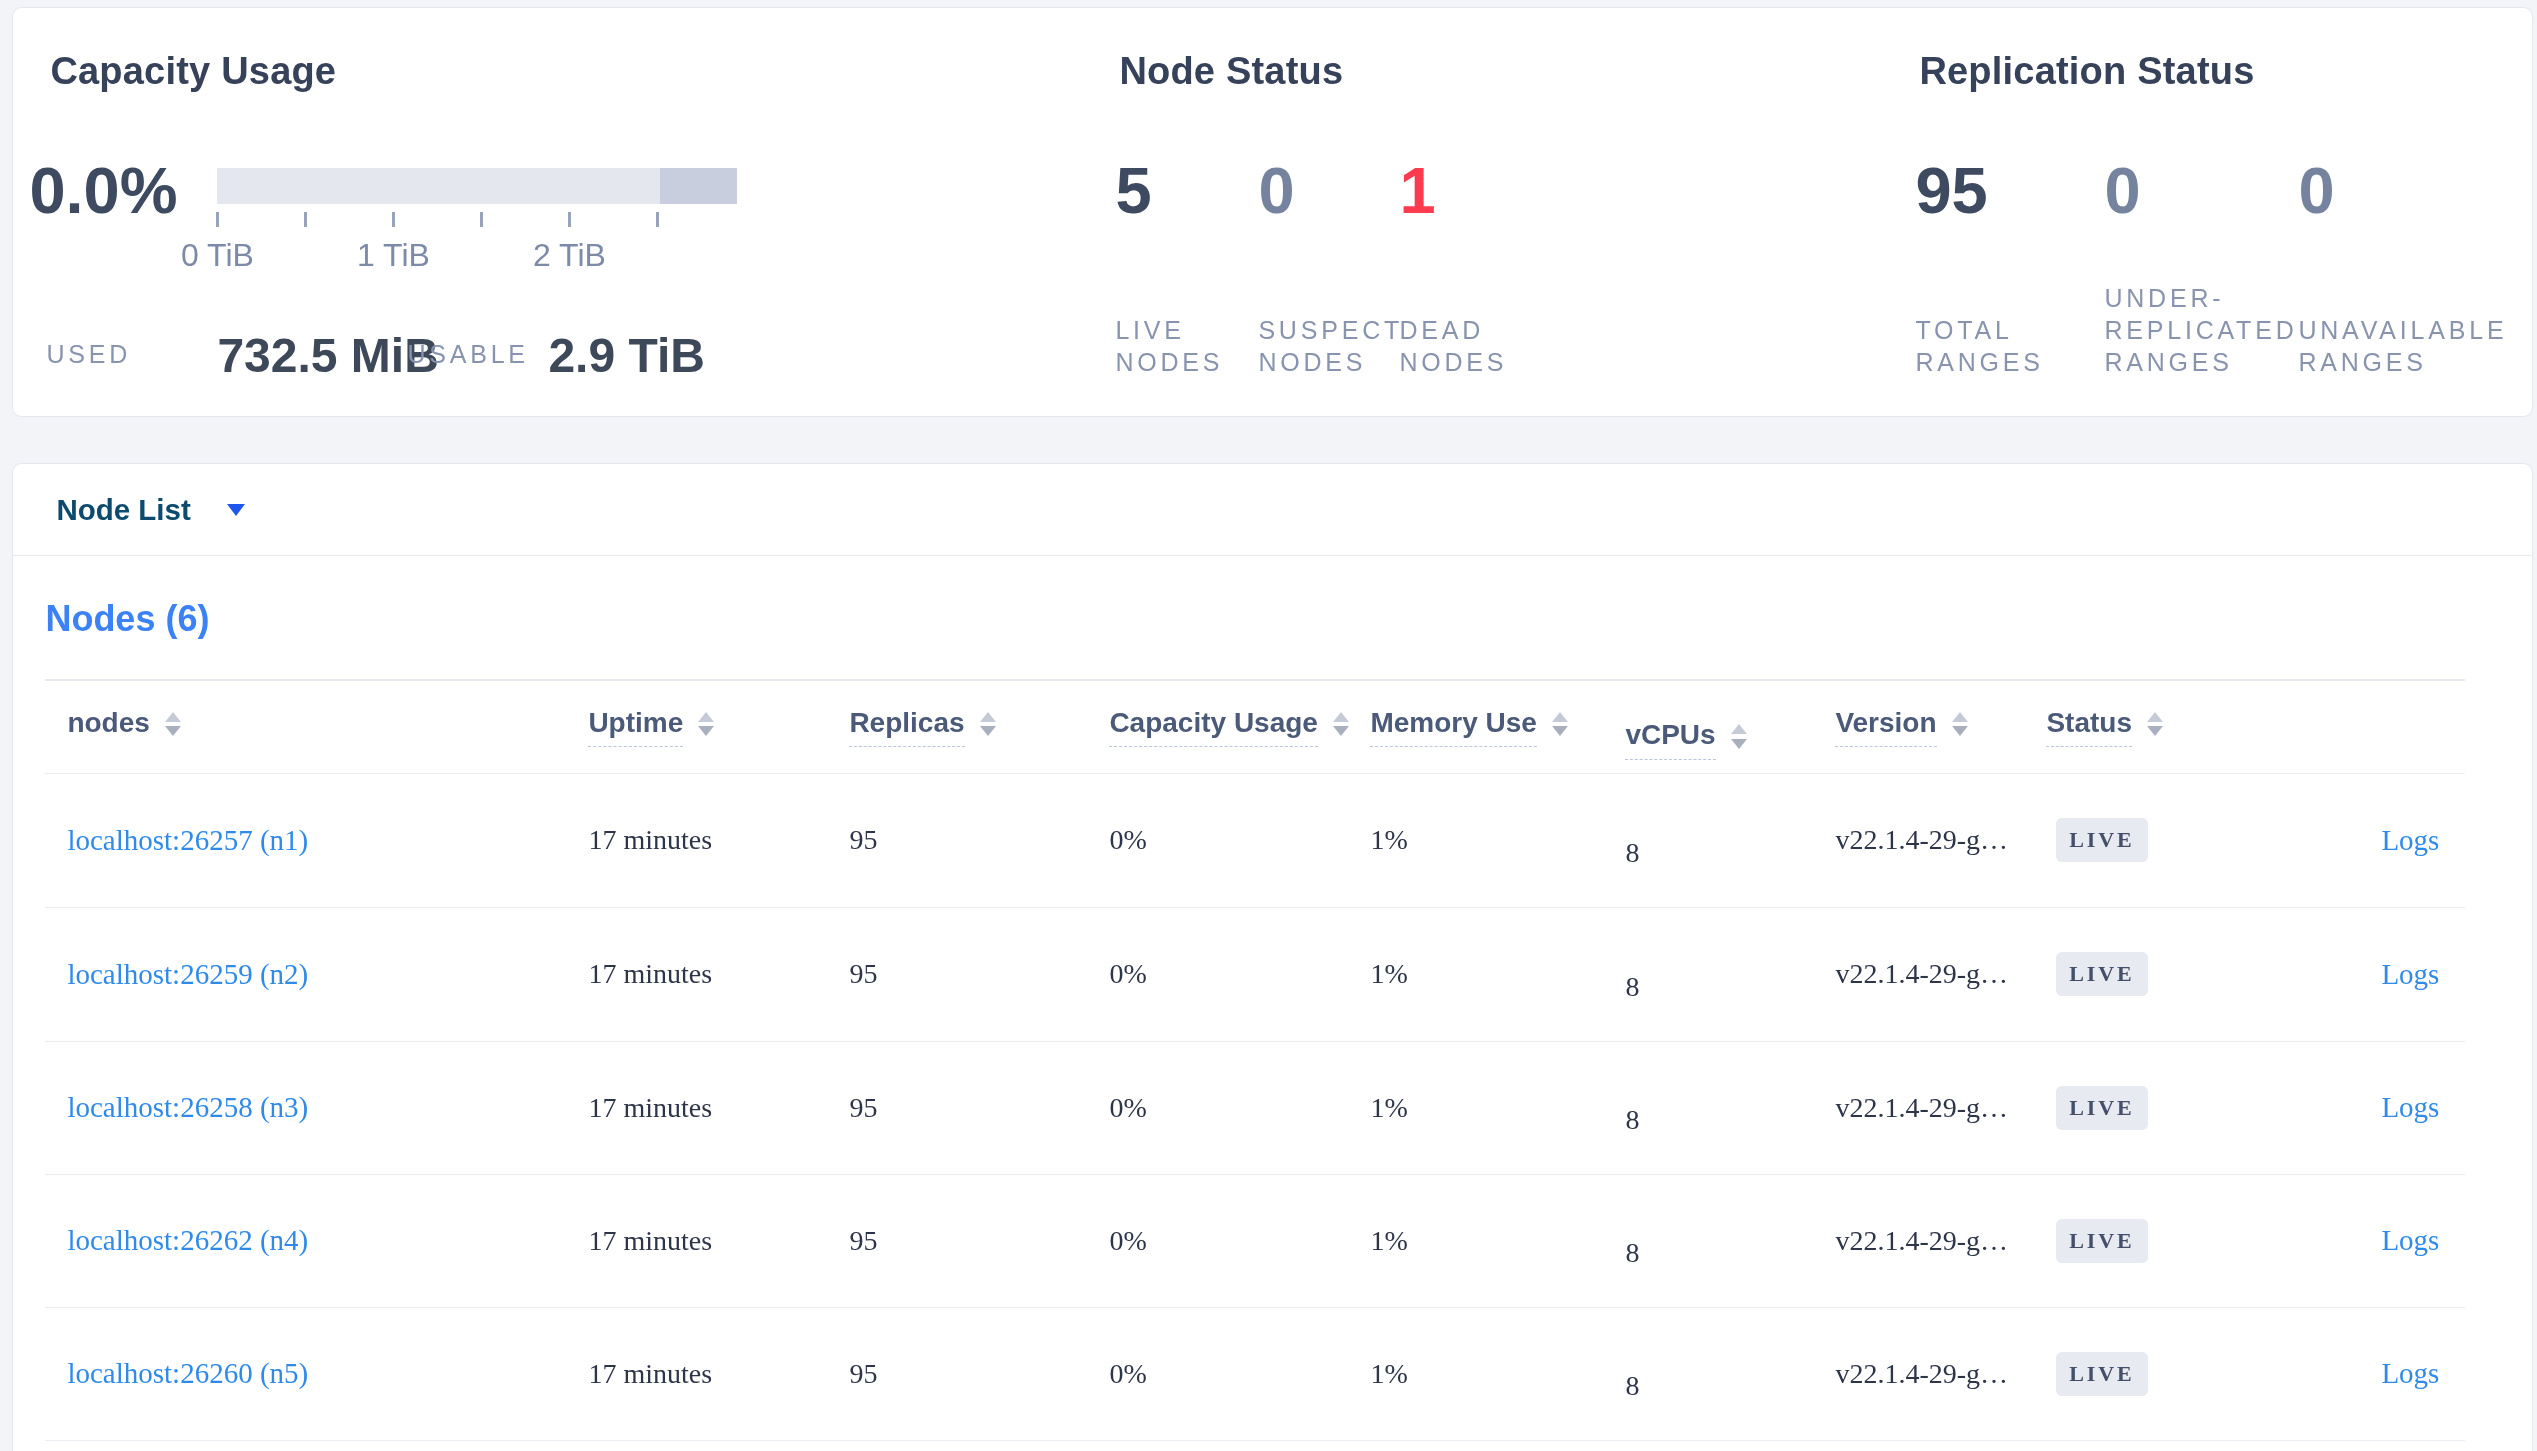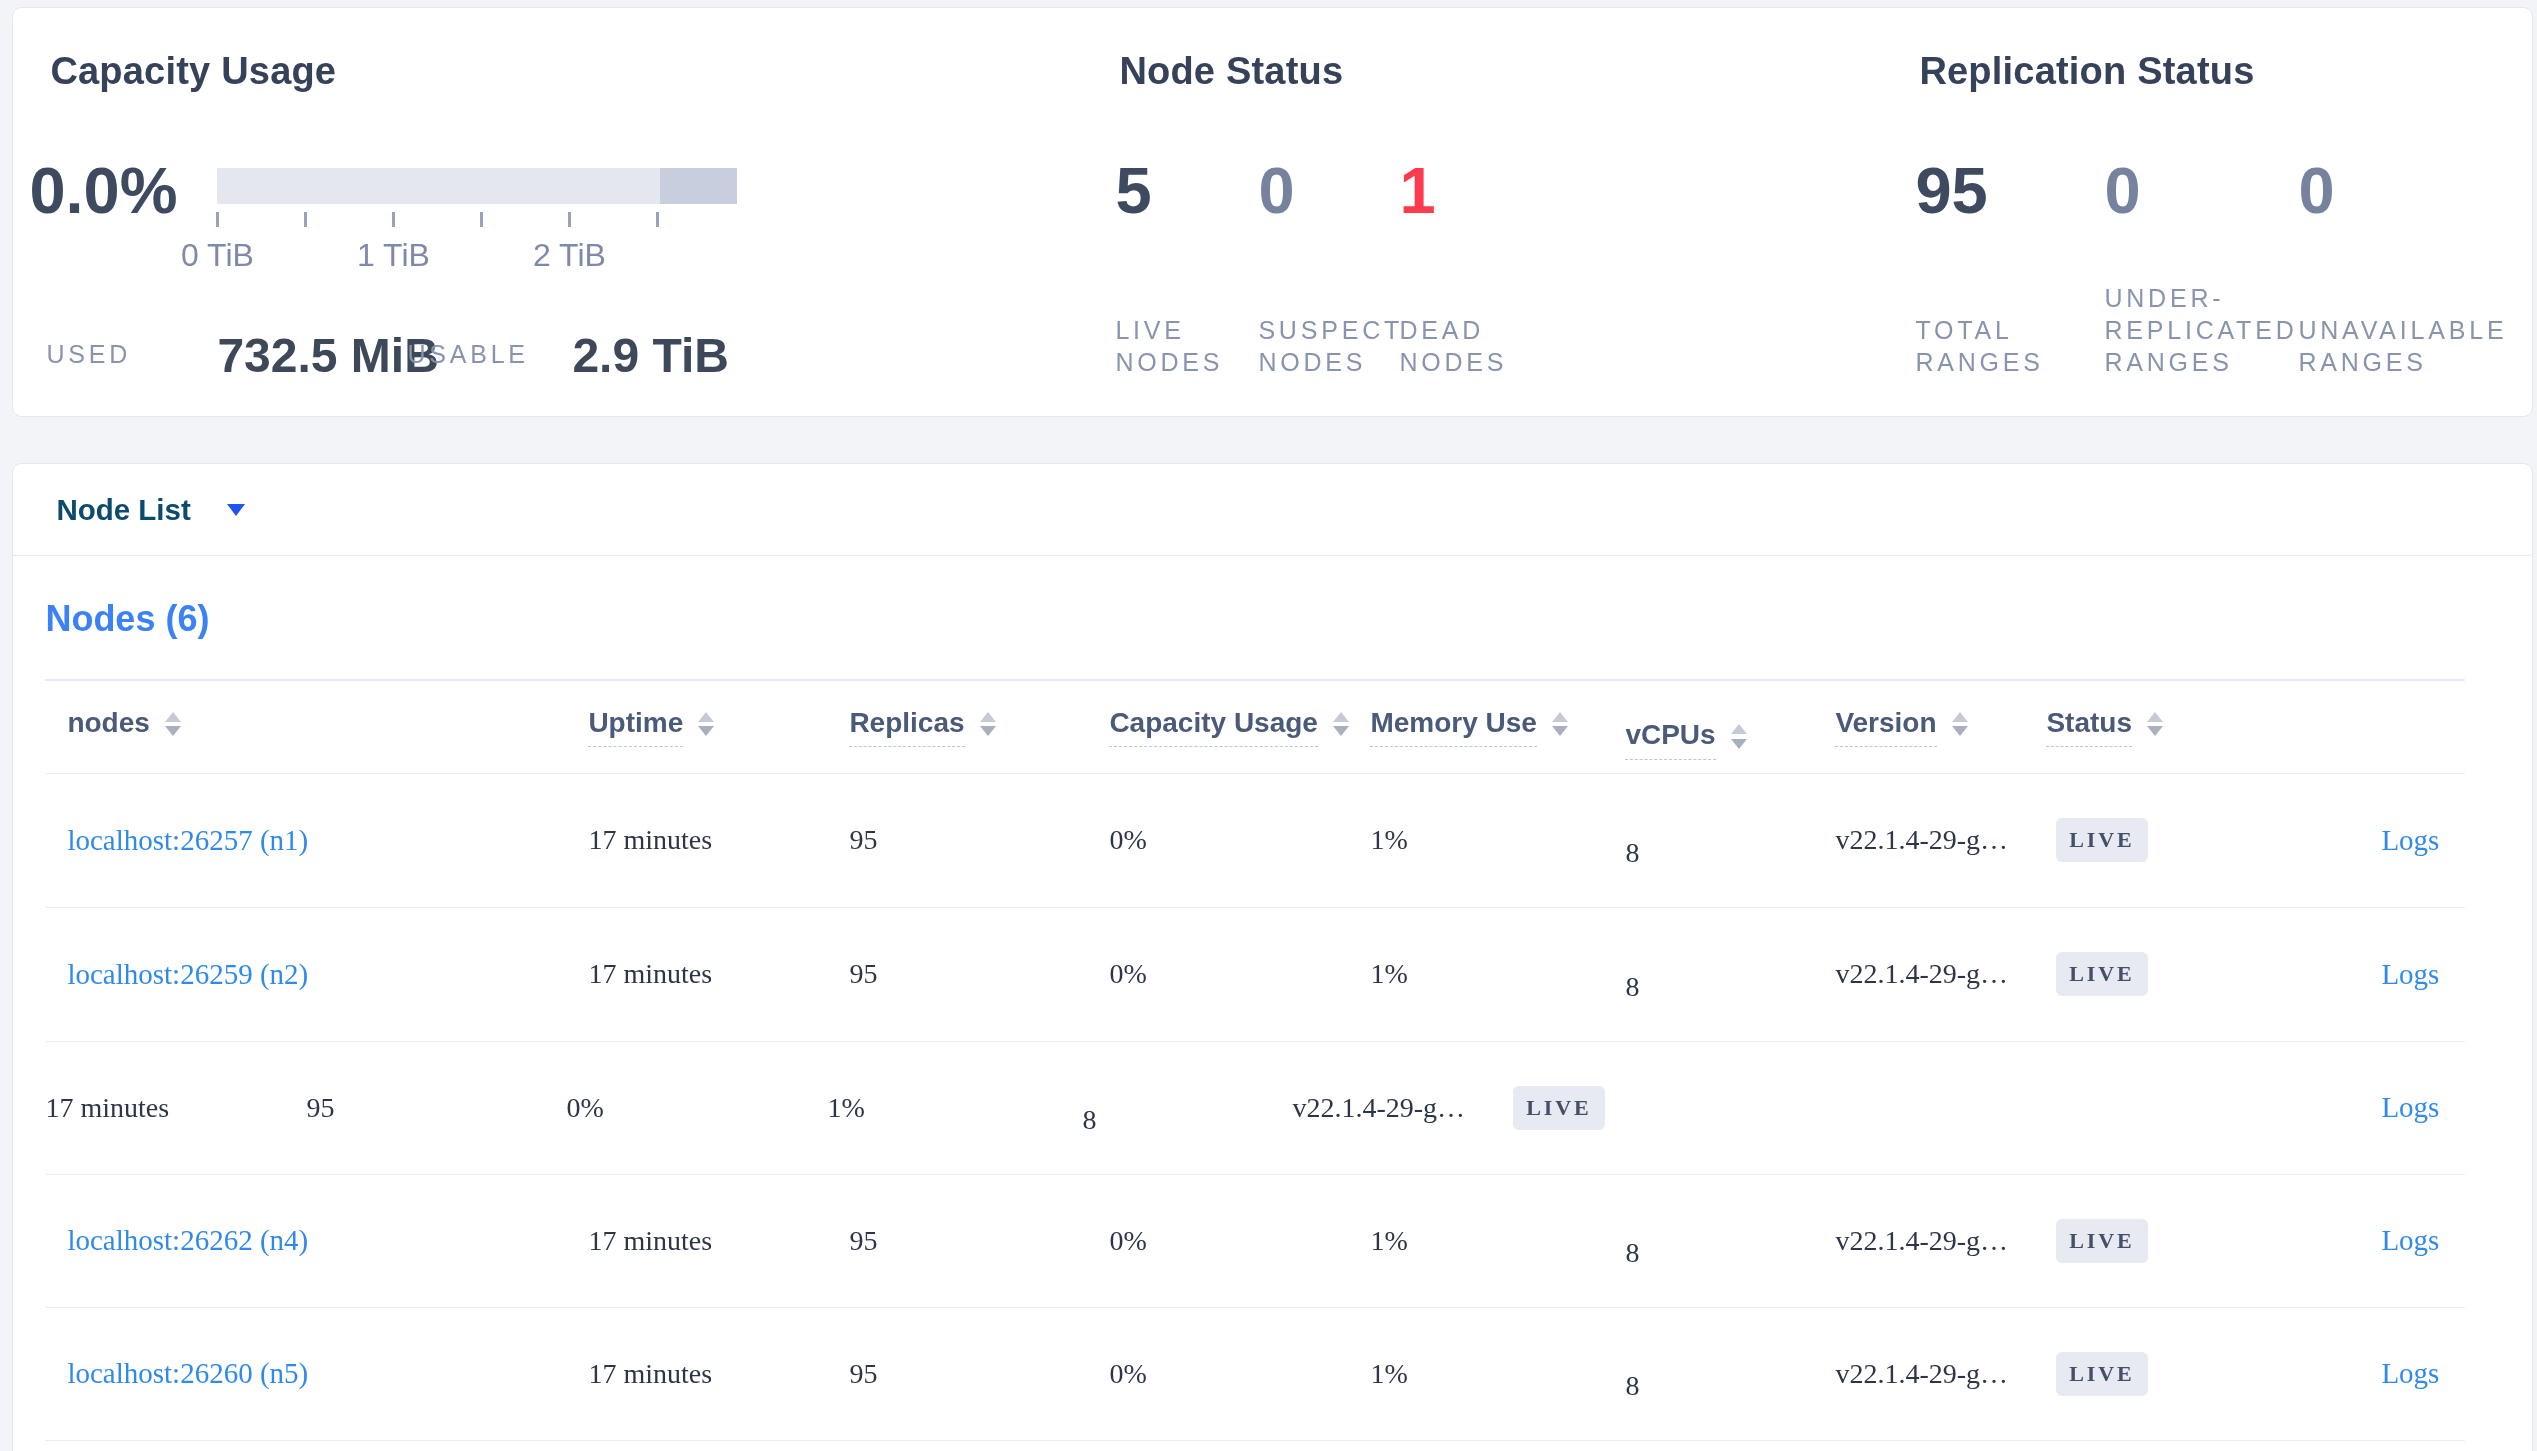--- a/index.html
+++ b/index.html
@@ -100,21 +100,21 @@
     <div class="tick" style="left:467px"></div>
     <div class="tick" style="left:555px"></div>
     <div class="tick" style="left:643px"></div>
     <div class="tick-label" style="left:147px">0 TiB</div>
     <div class="tick-label" style="left:323px">1 TiB</div>
     <div class="tick-label" style="left:499px">2 TiB</div>
 
     <div class="caps-label" style="left:33px; top:330px">USED</div>
     <div class="metric-value" style="left:204px">732.5 MiB</div>
     <div class="caps-label" style="left:394px; top:330px">USABLE</div>
-    <div class="metric-value" style="left:559px">2.9 TiB</div>
+    <div class="metric-value" style="left:535px">2.9 TiB</div>
   </div>
 
   <div>
     <div class="panel-title" style="left:1106px">Node Status</div>
     <div class="big-num tone-dark" style="left:1102px">5</div>
     <div class="big-num tone-muted" style="left:1245px">0</div>
     <div class="big-num tone-danger" style="left:1386px">1</div>
     <div class="caps-label bottom-label" style="left:1102px">LIVE
 NODES</div>
     <div class="caps-label bottom-label" style="left:1245px">SUSPECT
@@ -226,20 +226,21 @@
     <div class="cell col-3">95</div>
     <div class="cell col-4">0%</div>
     <div class="cell col-5">1%</div>
     <div class="cell col-6">8</div>
     <div class="cell col-7">v22.1.4-29-g…</div>
     <div class="cell col-8"><span class="badge">LIVE</span></div>
     <div class="cell col-9"><a class="logs-link">Logs</a></div>
   </div>
 
   <div class="trow data-row">
+    <div class="cell col-1"><a class="node-link">localhost:26258 (n3)</a></div>
     <div class="cell col-2">17 minutes</div>
     <div class="cell col-3">95</div>
     <div class="cell col-4">0%</div>
     <div class="cell col-5">1%</div>
     <div class="cell col-6">8</div>
     <div class="cell col-7">v22.1.4-29-g…</div>
     <div class="cell col-8"><span class="badge">LIVE</span></div>
     <div class="cell col-9"><a class="logs-link">Logs</a></div>
   </div>
 

